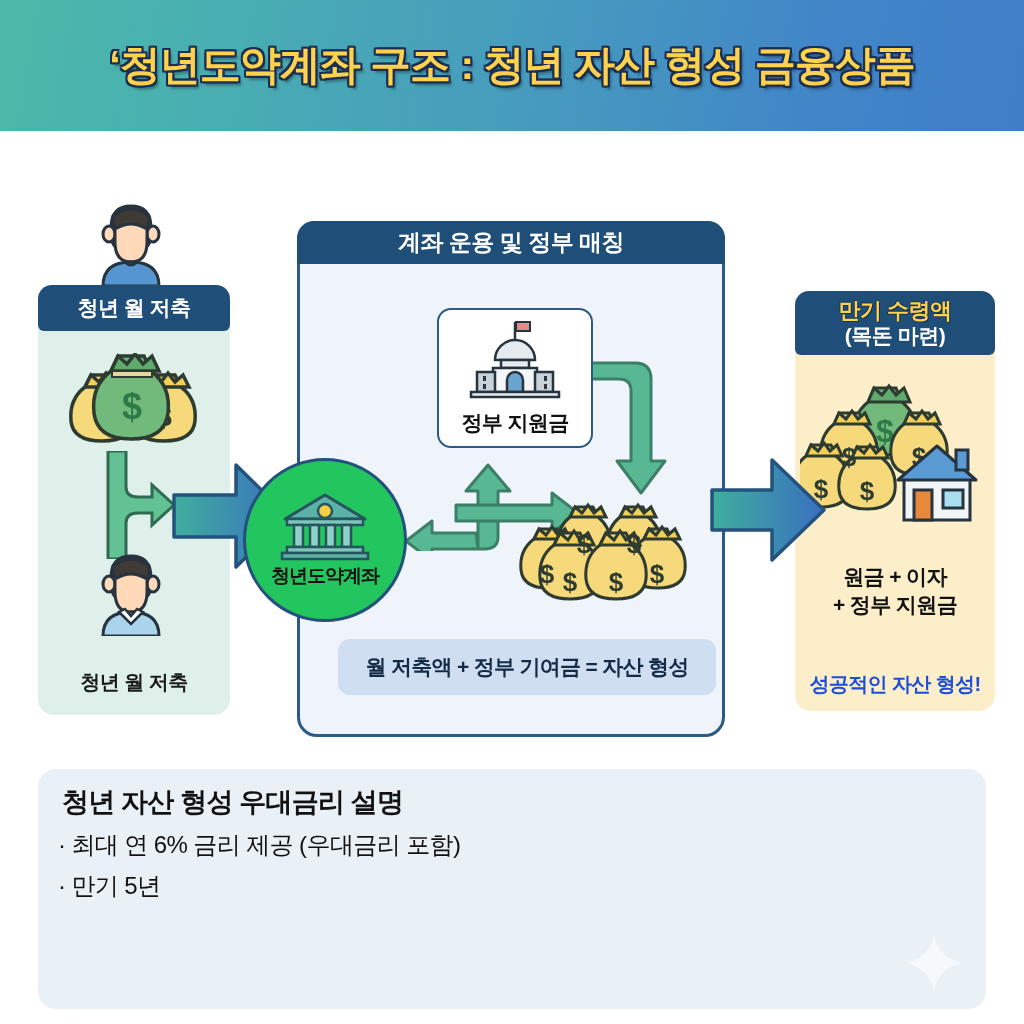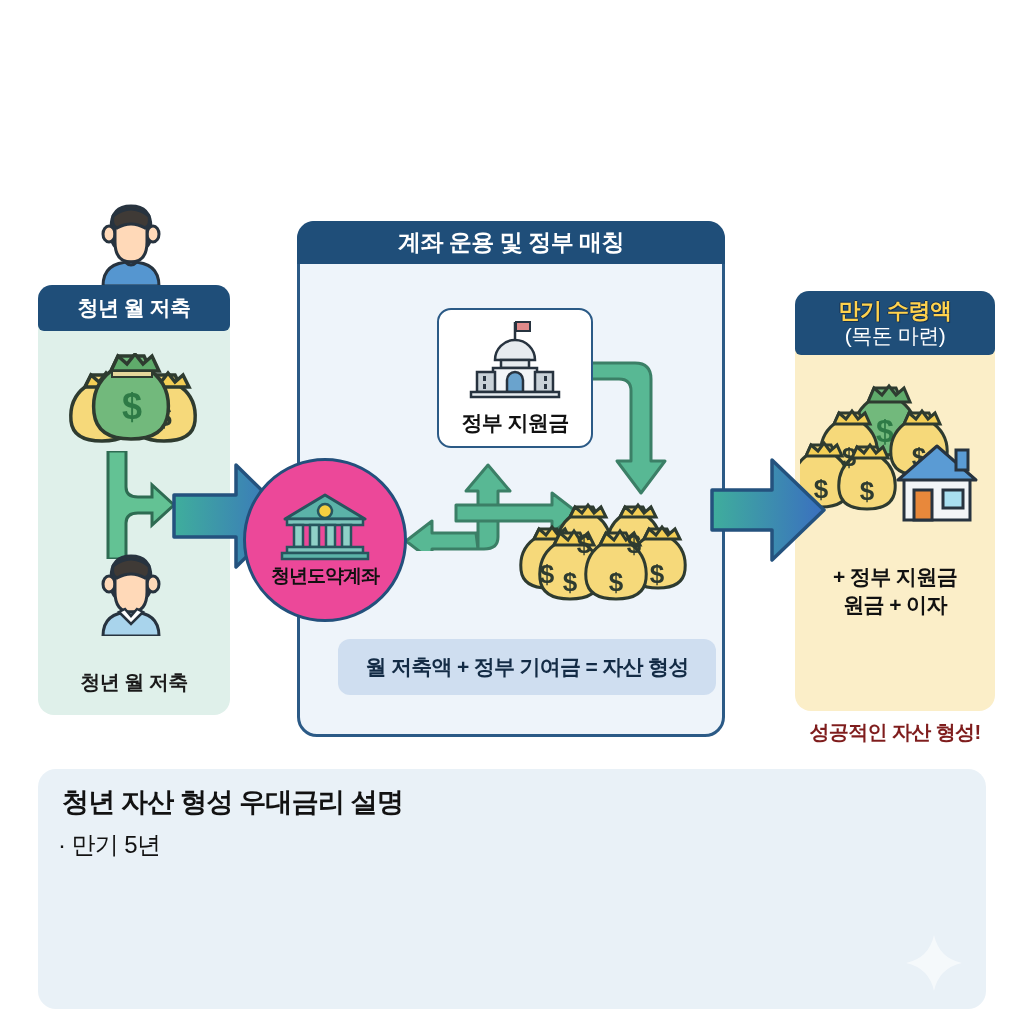--- a/index.html
+++ b/index.html
@@ -98,21 +98,21 @@
     padding-top: 10px;
   }
   .gov-card-label {
     margin-top: 9px;
     font-size: 21px; font-weight: bold; color: #111; letter-spacing: -0.6px;
   }
 
   .account-circle {
     position: absolute; left: 243px; top: 327px;
     width: 164px; height: 164px;
-    background: #ec4899;
+    background: #22c55e;
     border: 3px solid #23507c;
     border-radius: 50%;
     z-index: 8;
     display: flex; flex-direction: column; align-items: center; justify-content: center;
   }
   .account-label {
     margin-top: 2px;
     font-size: 19px; font-weight: bold; color: #111; letter-spacing: -1px;
   }
 
@@ -144,31 +144,31 @@
     width: 200px; height: 64px;
     background: #1f4e79;
     border-radius: 14px 14px 6px 6px;
     display: flex; flex-direction: column; align-items: center; justify-content: center;
     z-index: 6; line-height: 1.12;
   }
   .right-header-l1 {
     color: #ffd24d; font-size: 22px; font-weight: bold; letter-spacing: -0.5px;
     text-shadow: 1px 1px 0 #16314f, -1px 0 0 #16314f, 0 -1px 0 #16314f;
   }
-  .right-header-l2 { color: #ffffff; font-size: 21px; font-weight: normal; letter-spacing: -0.5px; }
+  .right-header-l2 { color: #ffffff; font-size: 21px; font-weight: bold; letter-spacing: -0.5px; }
 
   .right-body-text {
     position: absolute; left: 795px; top: 432px; width: 200px;
     text-align: center; font-size: 21px; font-weight: bold; color: #111;
     line-height: 1.32; letter-spacing: -0.6px; z-index: 6;
   }
   .right-caption {
     position: absolute; left: 765px; top: 540px; width: 260px;
-    text-align: center; font-size: 20px; font-weight: bold; color: #7f1d1d;
-    letter-spacing: -0.6px; z-index: 6; margin-top: 48px;
+    text-align: center; font-size: 20px; font-weight: bold; color: #1d4ed8;
+    letter-spacing: -0.6px; z-index: 6;
   }
   .prize-pile { position: absolute; left: 800px; top: 245px; z-index: 5; }
   .arrow-out { position: absolute; left: 710px; top: 325px; z-index: 7; }
 
   
   .info-box {
     position: absolute; left: 38px; top: 638px;
     width: 948px; height: 240px;
     background: #e9f1f7;
     border-radius: 18px;
@@ -189,20 +189,23 @@
   .sparkle {
     position: absolute; right: 22px; bottom: 16px;
     width: 60px; height: 60px; opacity: 0.55;
   }
 </style>
 </head>
 <body>
 
 <div id="page">
 
+  <div class="header-band">
+    <div class="header-title">‘청년도약계좌 구조 : 청년 자산 형성 금융상품</div>
+  </div>
 
   <div class="stage">
 
     <div class="left-panel"></div>
 
     <div class="person-top">
       <svg width="92" height="92" viewBox="0 0 92 92">
         <path d="M26 34 q0-22 20-22 q20 0 20 22 v6 q0 18-20 18 q-20 0-20-18 z" fill="#3f3a36" stroke="#27333f" stroke-width="3"></path>
         <ellipse cx="24" cy="40" rx="6" ry="8" fill="#ffd9b8" stroke="#27333f" stroke-width="3"></ellipse>
         <ellipse cx="68" cy="40" rx="6" ry="8" fill="#ffd9b8" stroke="#27333f" stroke-width="3"></ellipse>
@@ -397,29 +400,30 @@
 
         <rect x="104" y="100" width="66" height="44" fill="#f2f5f7" stroke="#27333f" stroke-width="3"></rect>
         <path d="M98 104 l39-34 l39 34 z" fill="#5a9bd4" stroke="#27333f" stroke-width="3" stroke-linejoin="round"></path>
         <rect x="156" y="74" width="12" height="20" fill="#5a9bd4" stroke="#27333f" stroke-width="3"></rect>
         <rect x="114" y="114" width="18" height="30" fill="#e8883b" stroke="#27333f" stroke-width="3"></rect>
         <rect x="143" y="114" width="20" height="18" fill="#a9dff0" stroke="#27333f" stroke-width="3"></rect>
       </svg>
     </div>
 
     <div class="right-body-text">
+      <div>원금 + 이자</div>
       <div>+ 정부 지원금</div>
-      <div>원금 + 이자</div>
     </div>
     <div class="right-caption">성공적인 자산 형성!</div>
 
     <div class="info-box">
       <svg class="sparkle" viewBox="0 0 60 60">
         <path d="M30 2 q5 23 28 28 q-23 5-28 28 q-5-23-28-28 q23-5 28-28z" fill="#ffffff"></path>
       </svg>
     </div>
     <div class="info-title">청년 자산 형성 우대금리 설명</div>
     <ul class="info-list">
+      <li>· 최대 연 6% 금리 제공 (우대금리 포함)</li>
       <li>· 만기 5년</li>
     </ul>
 
   </div>
 </div>
 
 </body></html>

